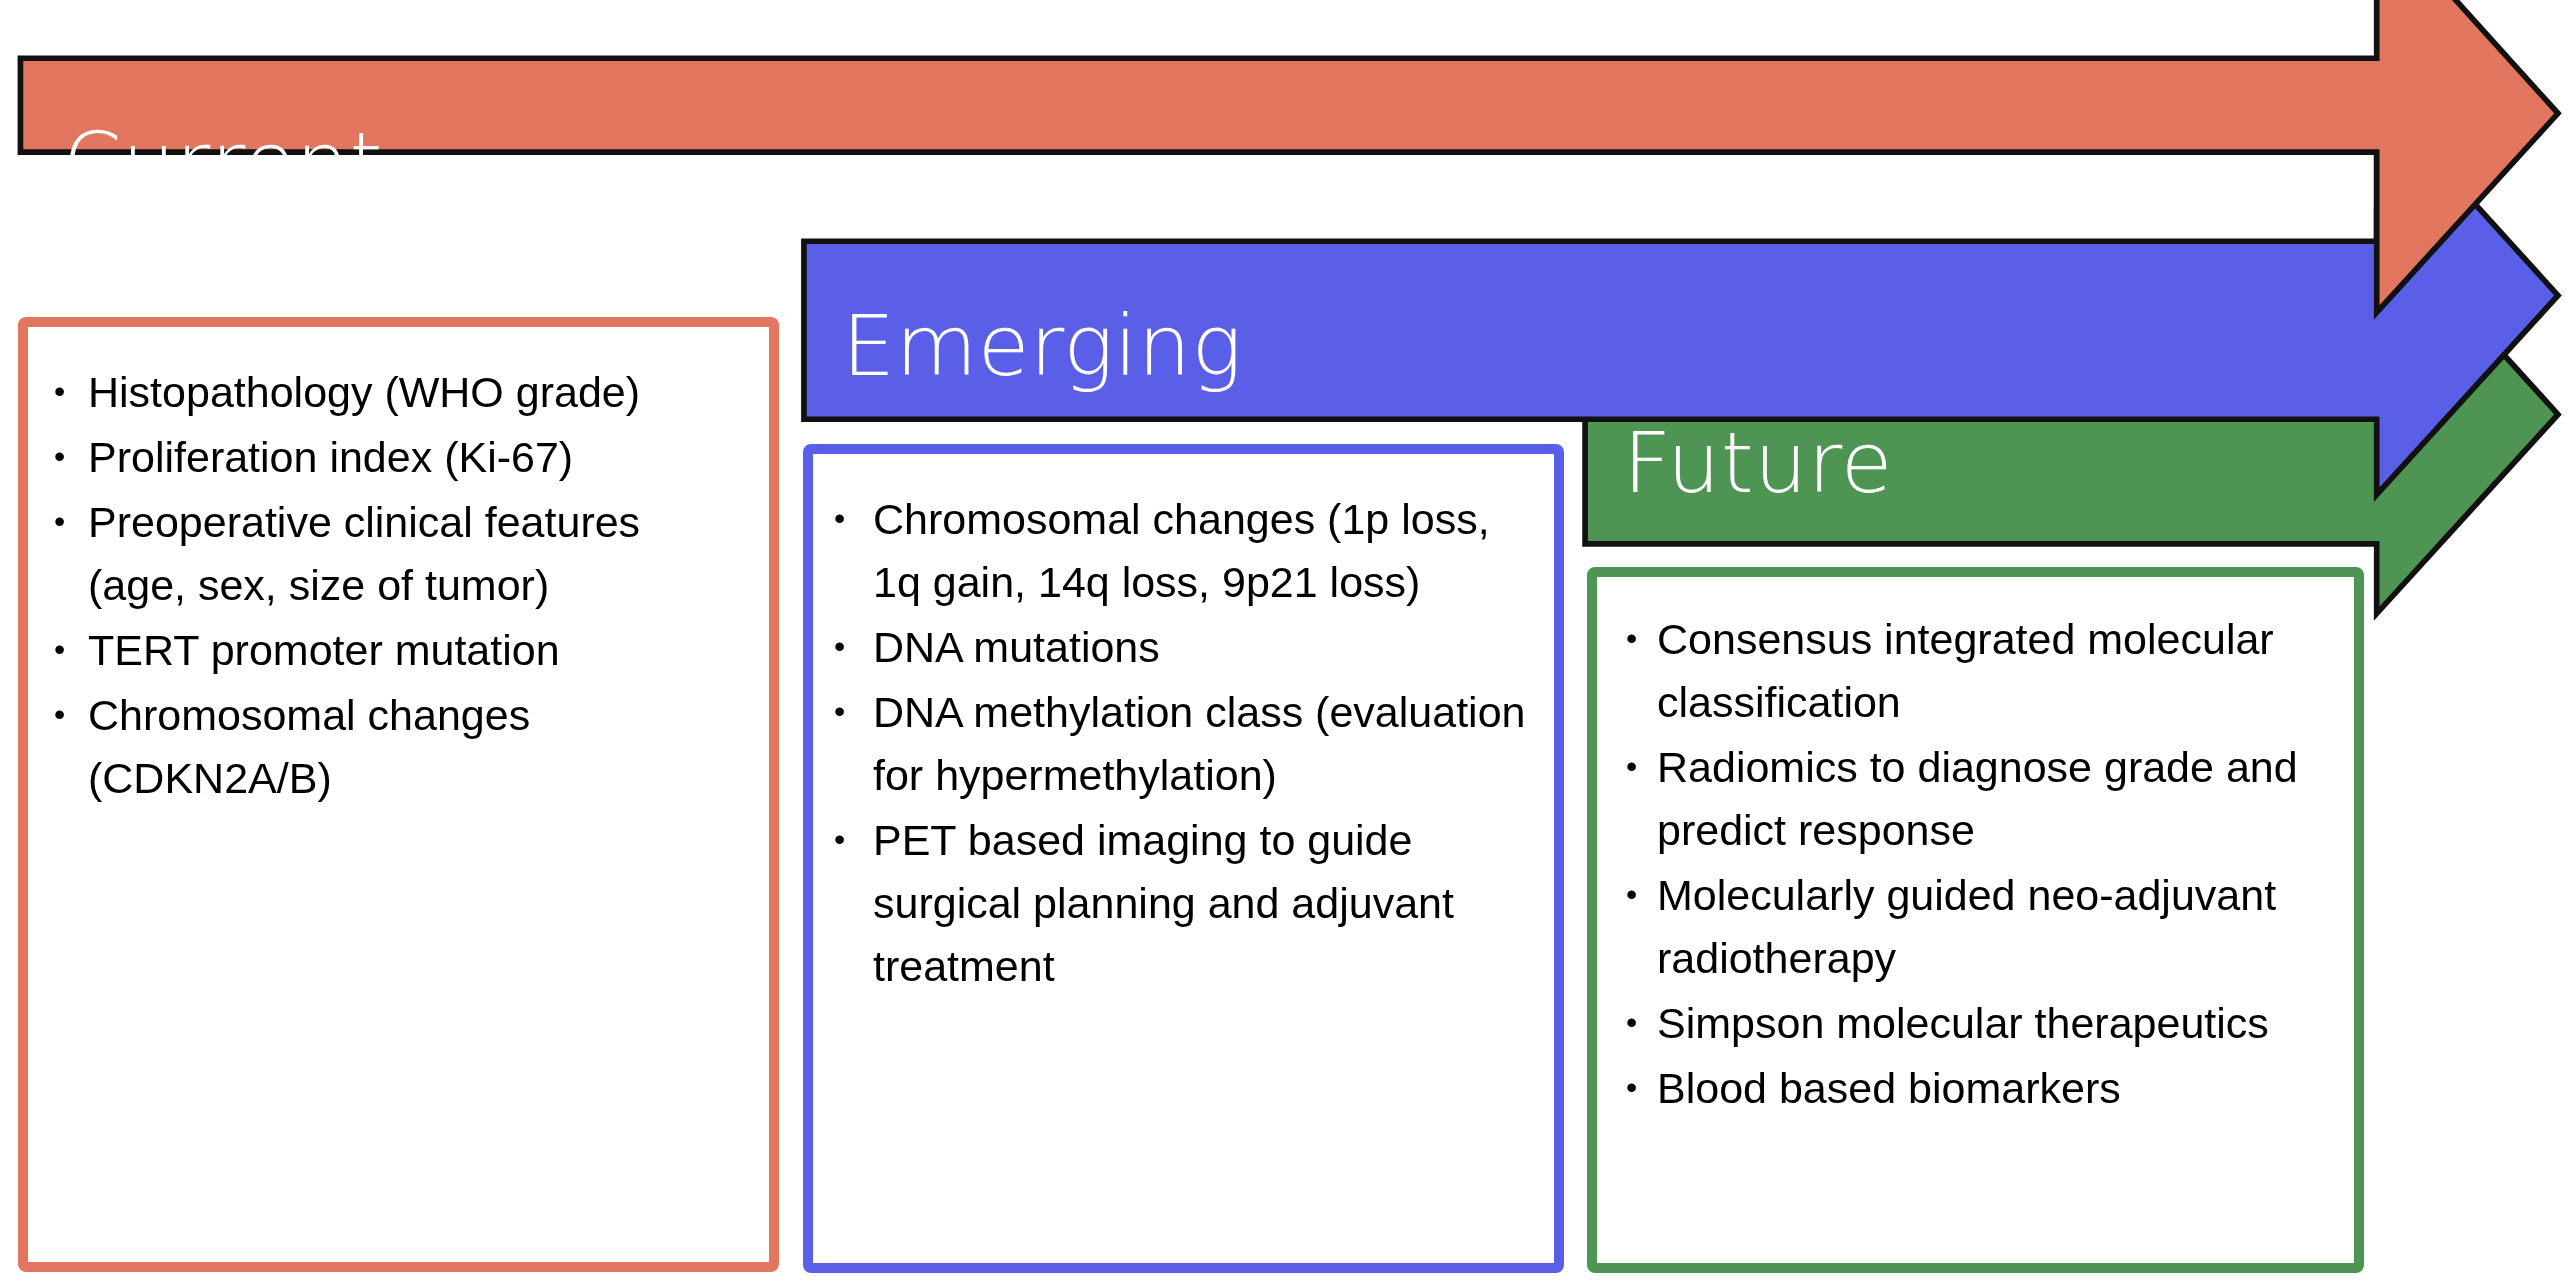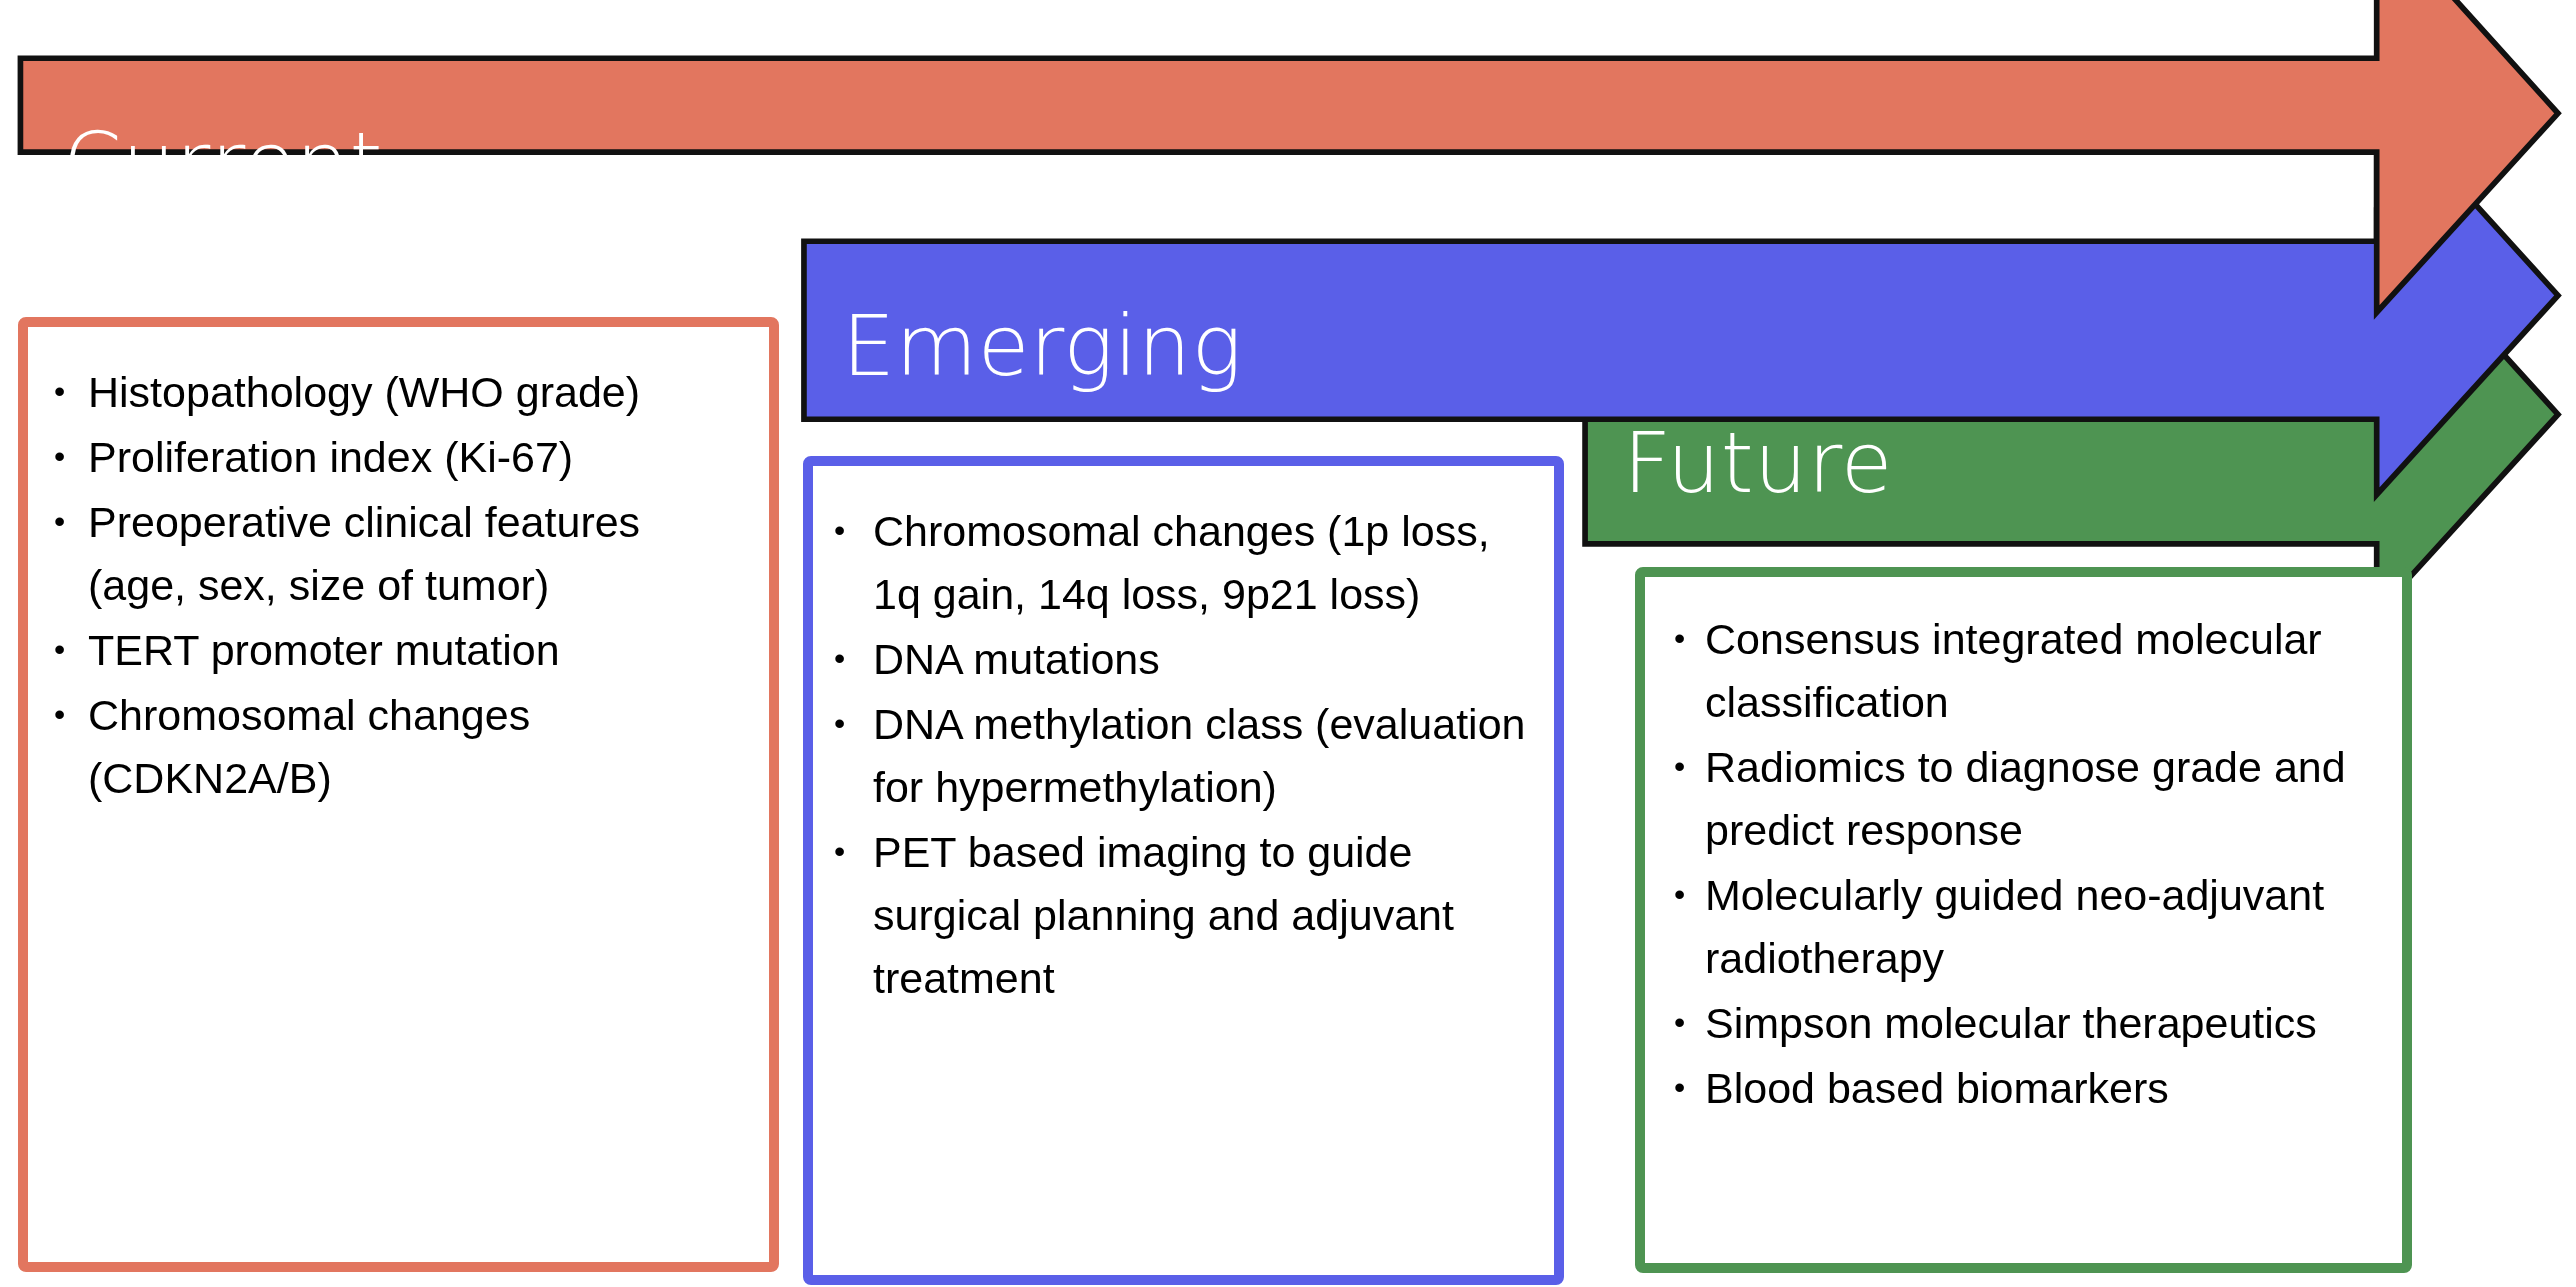--- a/index.html
+++ b/index.html
@@ -58,31 +58,30 @@
     box-sizing: border-box;
     overflow: hidden;
   }
   #box-current {
     left: 18px;  top: 317px;
     width: 761px; height: 955px;
     border-width: 10.5px;
     border-color: #E2765F;
   }
   #box-emerging {
-    left: 803px; top: 456px;
+    left: 803px; top: 444px;
     width: 761px; height: 829px;
     border-width: 10.5px;
     border-color: #5A5FE8;
   }
   #box-green, #box-future {
     left: 1587px; top: 567px;
     width: 777px; height: 706px;
     border-width: 10.5px;
     border-color: #4E9452;
-    margin-left: 48px;
   }
 
   .bullet-list {
     list-style: none;
     margin: 0;
     padding: 0;
   }
   .bullet-item {
     position: relative;
     color: #000000;

